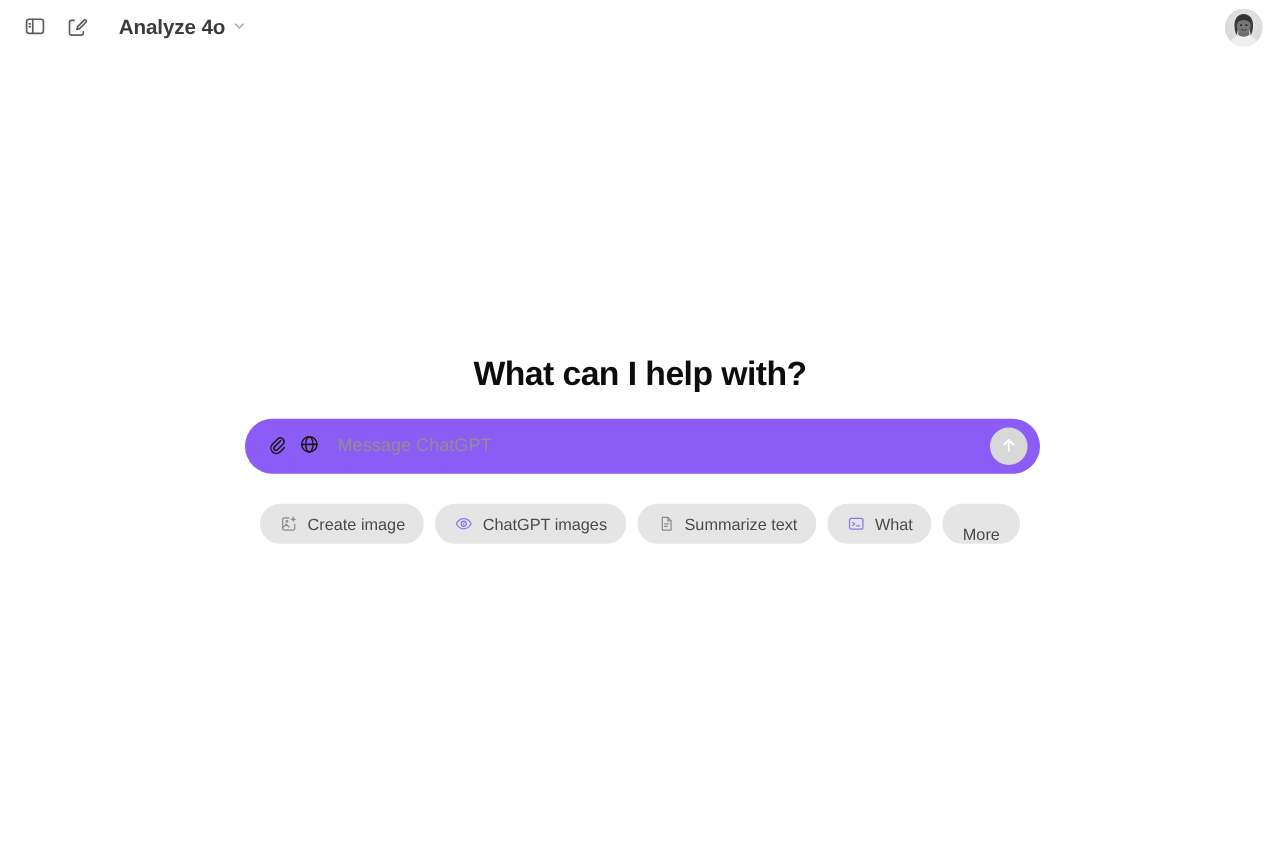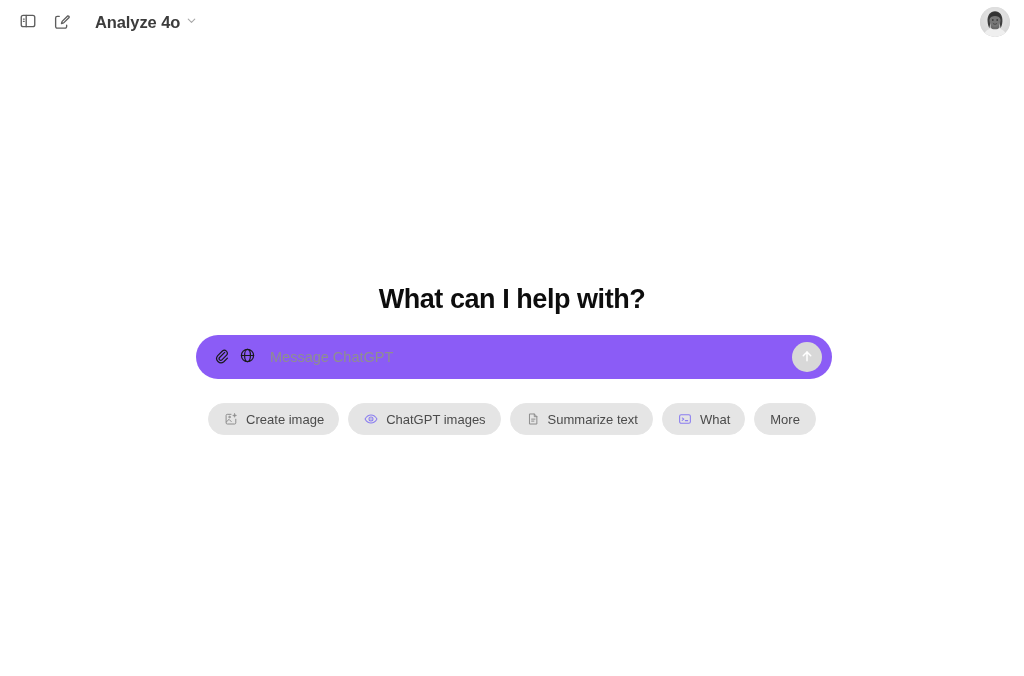--- a/index.html
+++ b/index.html
@@ -210,21 +210,21 @@
     display: flex;
     align-items: center;
     justify-content: center;
     width: 16px;
     height: 16px;
     flex: 0 0 auto;
   }
   .chip-icon.gray { color: #8c8c8c; }
   .chip-icon.purple { color: #8A7DF0; }
   .chip-label { display: block; }
-  .chip.plain { padding: 0 15px; }
+  .chip.plain { padding: 0 15px; align-items: flex-end; }
 </style>
 </head>
 <body>
 
 <div class="topbar">
   <div class="topbar-left">
 
     <button class="icon-btn">
       <span>
         <svg width="18" height="18" viewBox="0 0 24 24" fill="none" stroke="currentColor" stroke-width="1.8" stroke-linecap="round" stroke-linejoin="round">

